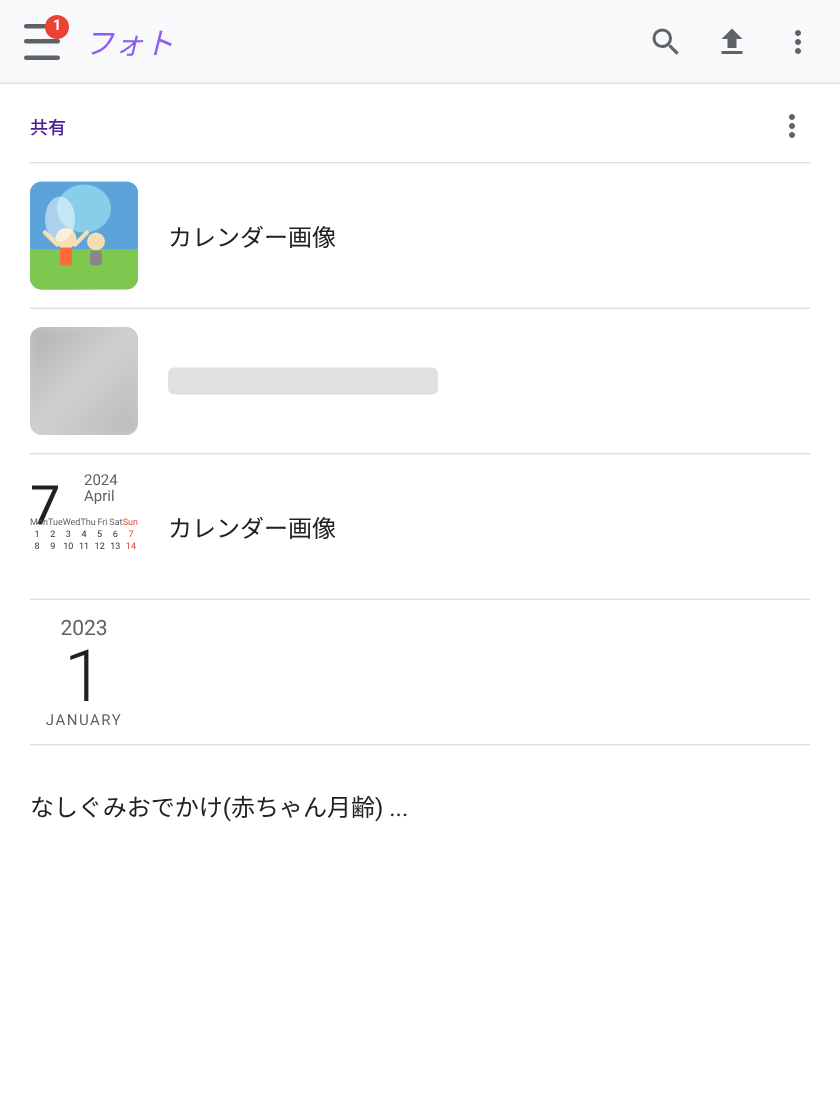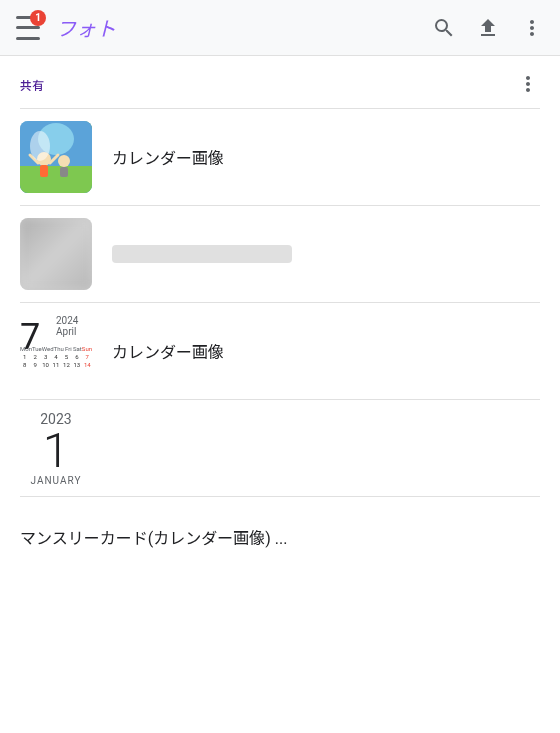--- a/index.html
+++ b/index.html
@@ -416,16 +416,16 @@
     <div class="thumbnail-monthly">
       <span class="monthly-year">2023</span>
       <span class="monthly-num">1</span>
       <span class="monthly-month-name">JANUARY</span>
     </div>
   </div>
 
   <div class="divider"></div>
 
   <div class="list-item">
-    <span class="item-label">マンスリーカード(カレンダー画像) ...</span>
+    <span class="item-label">なしぐみおでかけ(赤ちゃん月齢) ...</span>
   </div>
 
 </div>
 
 </body></html>

